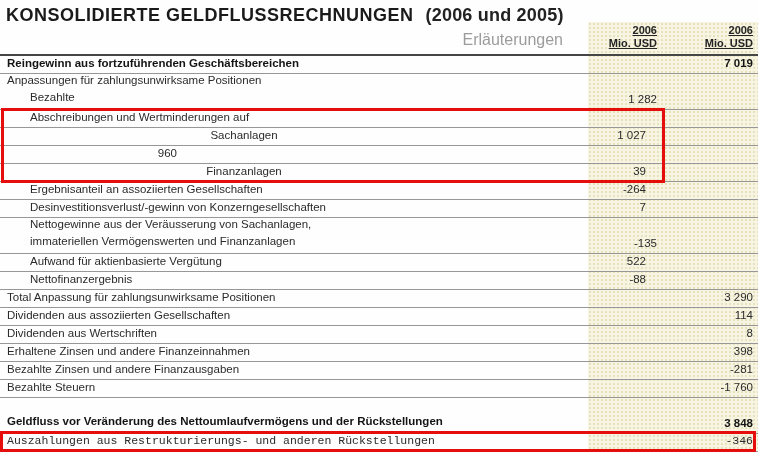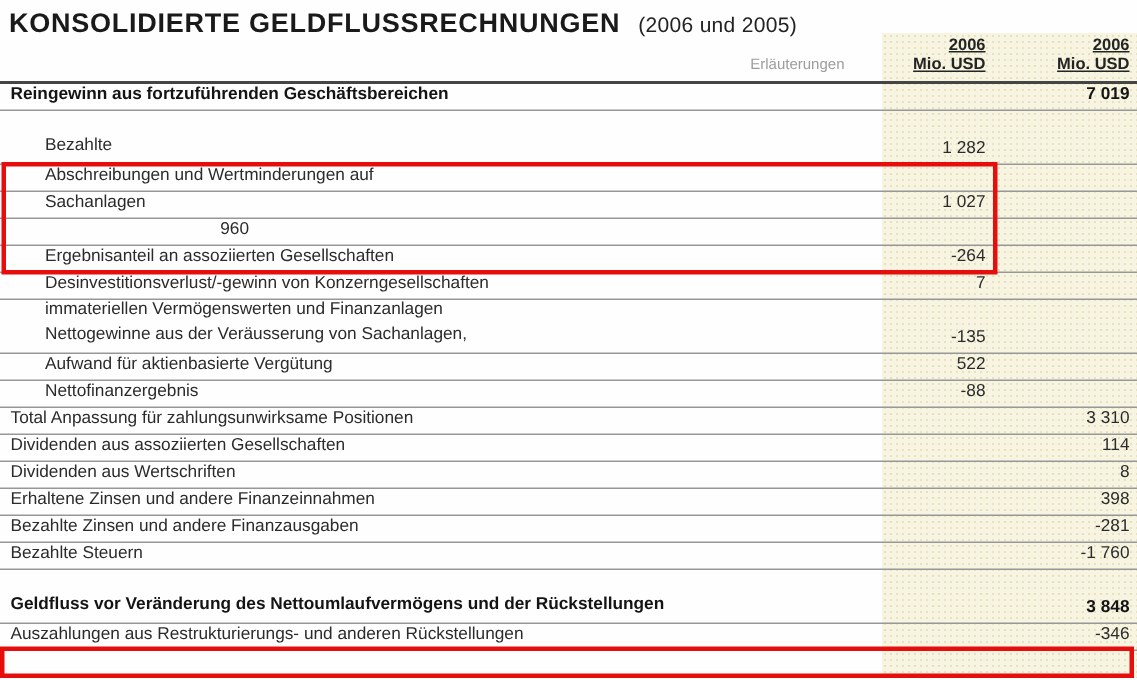--- a/index.html
+++ b/index.html
@@ -12,38 +12,38 @@
   .band {
     position:absolute; left:588px; top:22px; width:170px; height:430px;
     background-color:#f7f4e2;
     background-image:radial-gradient(#e6e1bf 0.8px, transparent 0.9px);
     background-size:4px 4px;
     z-index:0;
   }
   .header { position:absolute; left:0; top:0; width:758px; height:54px; border-bottom:2px solid #454545; z-index:1; }
   .title-row { position:absolute; left:6px; top:5px; white-space:nowrap; }
   .title { font-size:18px; font-weight:bold; letter-spacing:0.5px; color:#1a1a1a; }
-  .subtitle { font-size:14px; font-weight:normal; color:#222; margin-left:12px; letter-spacing:0.2px; }
-  .hdr-notes { position:absolute; right:195px; bottom:5px; font-size:10px; color:#9c9c9c;margin-top:46px; }
+  .subtitle { font-size:18px; font-weight:bold; color:#222; margin-left:12px; letter-spacing:0.2px; }
+  .hdr-notes { position:absolute; right:195px; bottom:5px; font-size:16px; color:#9c9c9c;margin-top:46px; }
   .hdr-col { position:absolute; bottom:5px; text-align:right; font-size:11px; font-weight:bold; line-height:12.5px; color:#242424;text-decoration:underline; }
   .hdr-col.c1 { right:101px; }
   .hdr-col.c2 { right:5px; }
   .tbl { position:absolute; left:0; top:56px; width:758px; z-index:1; }
   .row {
     display:flex; align-items:flex-end; box-sizing:border-box;
     border-bottom:1px solid #979797; padding:0 5px 3px 0;
     font-size:11.5px; line-height:14px;
   }
-  .h1 { height:18px; }
+  .h1 { height:18px;gap:11px; }
   .h2 { height:36px; }
   .h18 { height:36px; }
-  .h19 { height:18px; }
+  .h19 { height:18px;font-family:Liberation Mono, monospace; }
   .row .lbl { flex:1; padding-left:7px; }
   .row .lbl.ind1 { padding-left:30px; }
-  .row .lbl.ind2 { padding-left:30px; }
+  .row .lbl.ind2 { padding-left:30px;text-align:center; }
   .lbl .ln { line-height:17px; }
   .lbl .ln2-indent { padding-left:23px; }
   .note { width:70px; text-align:right; }
   .v1 { width:96px; text-align:right; }
   .v2 { width:96px; text-align:right; }
   .bold { font-weight:bold; color:#141414; }
   .redbox { position:absolute; border:3px solid #e60d0d; z-index:3; pointer-events:none; background:transparent; }
   .redbox.b1 { left:1px; top:108px; width:664px; height:75px; box-sizing:border-box; }
   .redbox.b2 { left:0px; top:431px; width:756px; height:21px; box-sizing:border-box; }
 </style>
@@ -73,20 +73,21 @@
 
     <div class="row h1 bold">
       <div class="lbl">Reingewinn aus fortzuführenden Geschäftsbereichen</div>
       <div class="note"></div>
       <div class="v1"></div>
       <div class="v2">7 019</div>
     </div>
 
     <div class="row h2">
       <div class="lbl">
+        <div class="ln">Anpassungen für zahlungsunwirksame Positionen</div>
         <div class="ln ln2-indent">Bezahlte</div>
       </div>
       <div class="note"></div>
       <div class="v1">1 282</div>
       <div class="v2"></div>
     </div>
 
     <div class="row h1">
       <div class="lbl ind1">Abschreibungen und Wertminderungen auf</div>
       <div class="note"></div>
@@ -100,39 +101,45 @@
       <div class="v1">1 027</div>
       <div class="v2"></div>
     </div>
 
     <div class="row h1">
       <div class="note"></div>
       <div class="v1">960</div>
       <div class="v2"></div>
     </div>
 
+    <div class="row h1">
+      <div class="lbl ind2">Finanzanlagen</div>
+      <div class="note"></div>
+      <div class="v1">39</div>
+      <div class="v2"></div>
+    </div>
 
     <div class="row h1">
       <div class="lbl ind1">Ergebnisanteil an assoziierten Gesellschaften</div>
       <div class="note"></div>
       <div class="v1">-264</div>
       <div class="v2"></div>
     </div>
 
     <div class="row h1">
       <div class="lbl ind1">Desinvestitionsverlust/-gewinn von Konzerngesellschaften</div>
       <div class="note"></div>
       <div class="v1">7</div>
       <div class="v2"></div>
     </div>
 
     <div class="row h2">
       <div class="lbl ind1">
+        <div class="ln">Nettogewinne aus der Veräusserung von Sachanlagen,</div>
         <div class="ln">immateriellen Vermögenswerten und Finanzanlagen</div>
-        <div class="ln">Nettogewinne aus der Veräusserung von Sachanlagen,</div>
       </div>
       <div class="note"></div>
       <div class="v1">-135</div>
       <div class="v2"></div>
     </div>
 
     <div class="row h1">
       <div class="lbl ind1">Aufwand für aktienbasierte Vergütung</div>
       <div class="note"></div>
       <div class="v1">522</div>
@@ -143,21 +150,21 @@
       <div class="lbl ind1">Nettofinanzergebnis</div>
       <div class="note"></div>
       <div class="v1">-88</div>
       <div class="v2"></div>
     </div>
 
     <div class="row h1">
       <div class="lbl">Total Anpassung für zahlungsunwirksame Positionen</div>
       <div class="note"></div>
       <div class="v1"></div>
-      <div class="v2">3 310</div>
+      <div class="v2">3 290</div>
     </div>
 
     <div class="row h1">
       <div class="lbl">Dividenden aus assoziierten Gesellschaften</div>
       <div class="note"></div>
       <div class="v1"></div>
       <div class="v2">114</div>
     </div>
 
     <div class="row h1">

